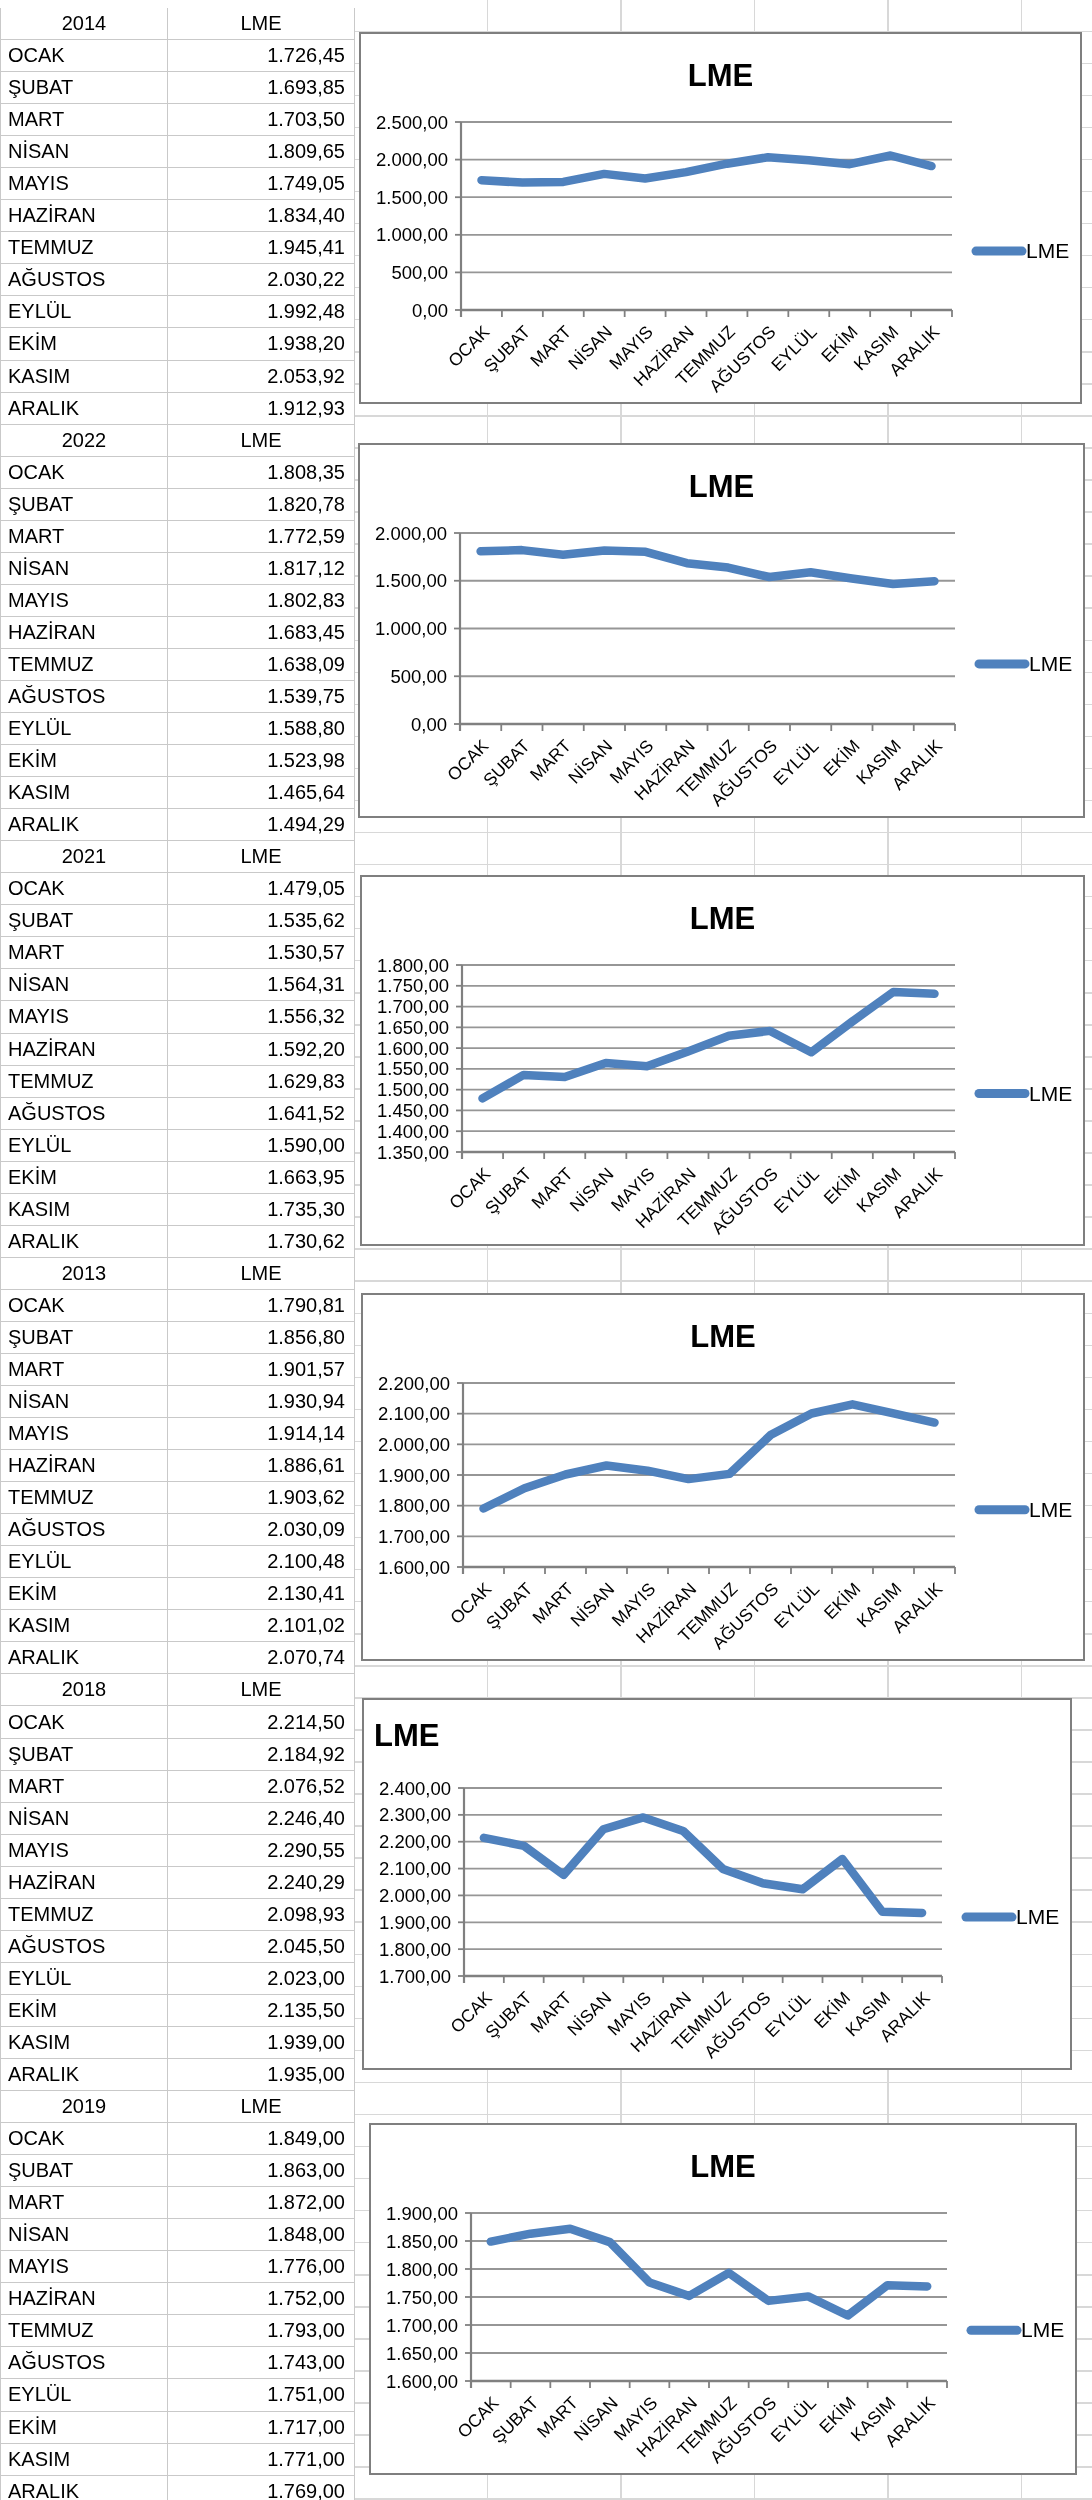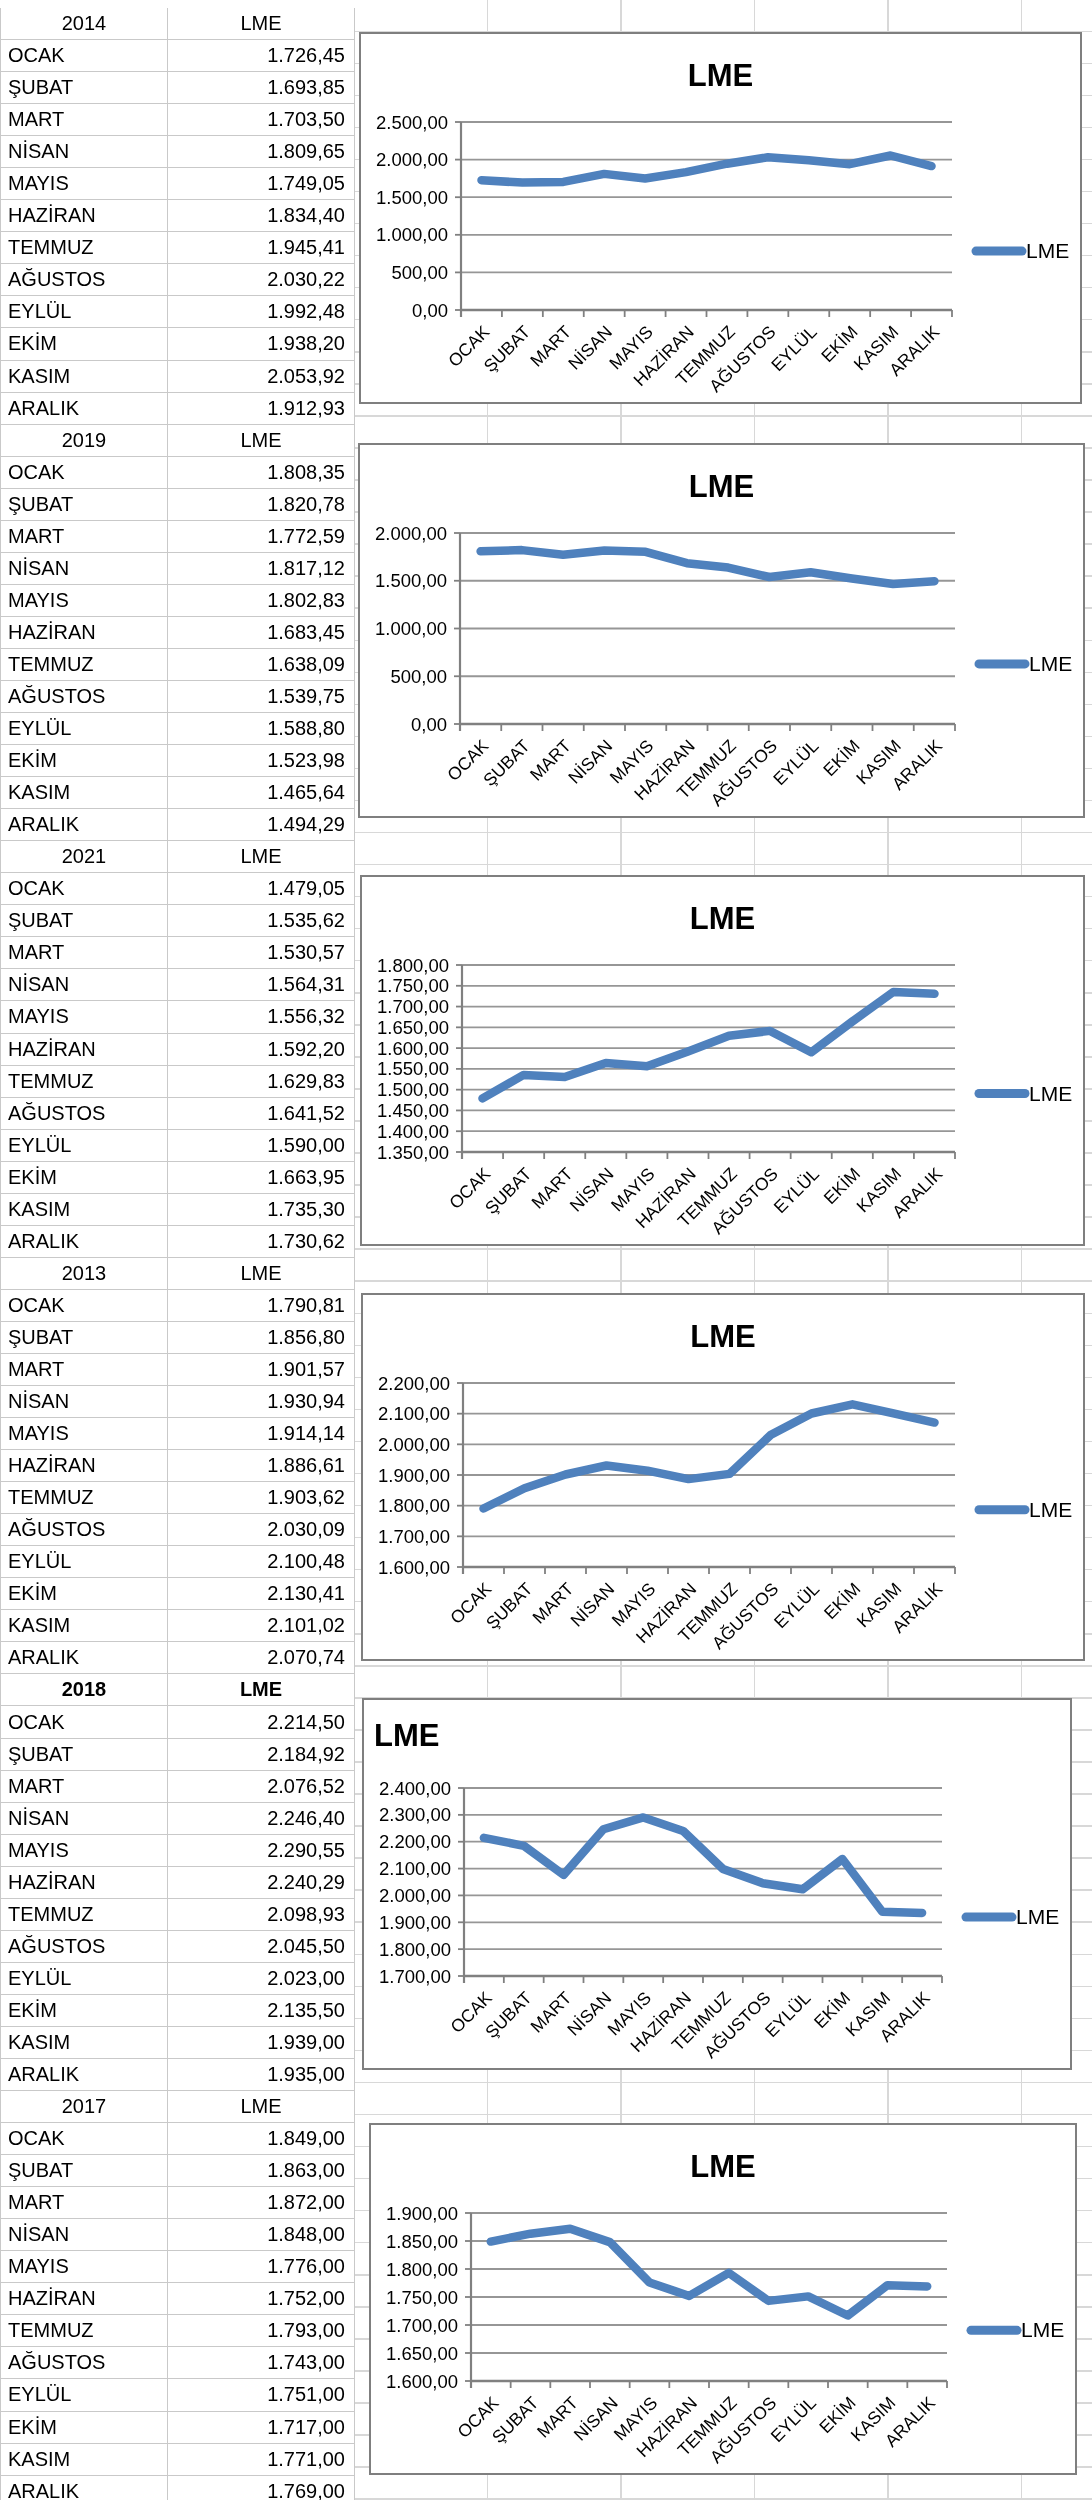--- a/index.html
+++ b/index.html
@@ -9,21 +9,21 @@
       repeating-linear-gradient(to right, transparent 0px, transparent 132px, #d8d8d8 132px, #d8d8d8 133.5px),
       repeating-linear-gradient(to bottom, transparent 0px, transparent 30.55px, #d8d8d8 30.55px, #d8d8d8 32.05px);
   }
   .tbl{position:absolute;left:0;top:8px;width:355px;height:2500px;display:flex;flex-direction:column;}
   .row{display:flex;flex:1 1 auto;height:32.05px;box-sizing:border-box;}
   .cell{box-sizing:border-box;border-right:1.5px solid #c9c9c9;border-bottom:1.5px solid #c9c9c9;
         display:flex;align-items:center;font-size:20px;color:#000;background:#fff;overflow:hidden;white-space:nowrap;}
   .c-month{width:168px;padding-left:7px;justify-content:flex-start;border-left:1px solid #c9c9c9;}
   .c-value{width:187px;padding-right:9px;justify-content:flex-end;}
   .hdr .cell{justify-content:center;padding:0;}
-  .bold .cell{font-weight:bold;}
+  .bold .cell{font-weight:normal;}
   .chart{position:absolute;background:#fff;border:2px solid #7f7f7f;box-sizing:border-box;}
   svg text{font-family:"Liberation Sans",sans-serif;fill:#000;}
 </style>
 </head>
 <body>
 
 <div class="grid-bg"></div>
 <div class="tbl" id="data-table">
     <div class="row hdr">
       <div class="cell c-month">2014</div>
@@ -71,21 +71,21 @@
     </div>
     <div class="row">
       <div class="cell c-month">KASIM</div>
       <div class="cell c-value">2.053,92</div>
     </div>
     <div class="row">
       <div class="cell c-month">ARALIK</div>
       <div class="cell c-value">1.912,93</div>
     </div>
     <div class="row hdr">
-      <div class="cell c-month">2019</div>
+      <div class="cell c-month">2022</div>
       <div class="cell c-value">LME</div>
     </div>
     <div class="row">
       <div class="cell c-month">OCAK</div>
       <div class="cell c-value">1.808,35</div>
     </div>
     <div class="row">
       <div class="cell c-month">ŞUBAT</div>
       <div class="cell c-value">1.820,78</div>
     </div>
@@ -279,21 +279,21 @@
     </div>
     <div class="row">
       <div class="cell c-month">KASIM</div>
       <div class="cell c-value">1.939,00</div>
     </div>
     <div class="row">
       <div class="cell c-month">ARALIK</div>
       <div class="cell c-value">1.935,00</div>
     </div>
     <div class="row hdr">
-      <div class="cell c-month">2017</div>
+      <div class="cell c-month">2019</div>
       <div class="cell c-value">LME</div>
     </div>
     <div class="row">
       <div class="cell c-month">OCAK</div>
       <div class="cell c-value">1.849,00</div>
     </div>
     <div class="row">
       <div class="cell c-month">ŞUBAT</div>
       <div class="cell c-value">1.863,00</div>
     </div>

